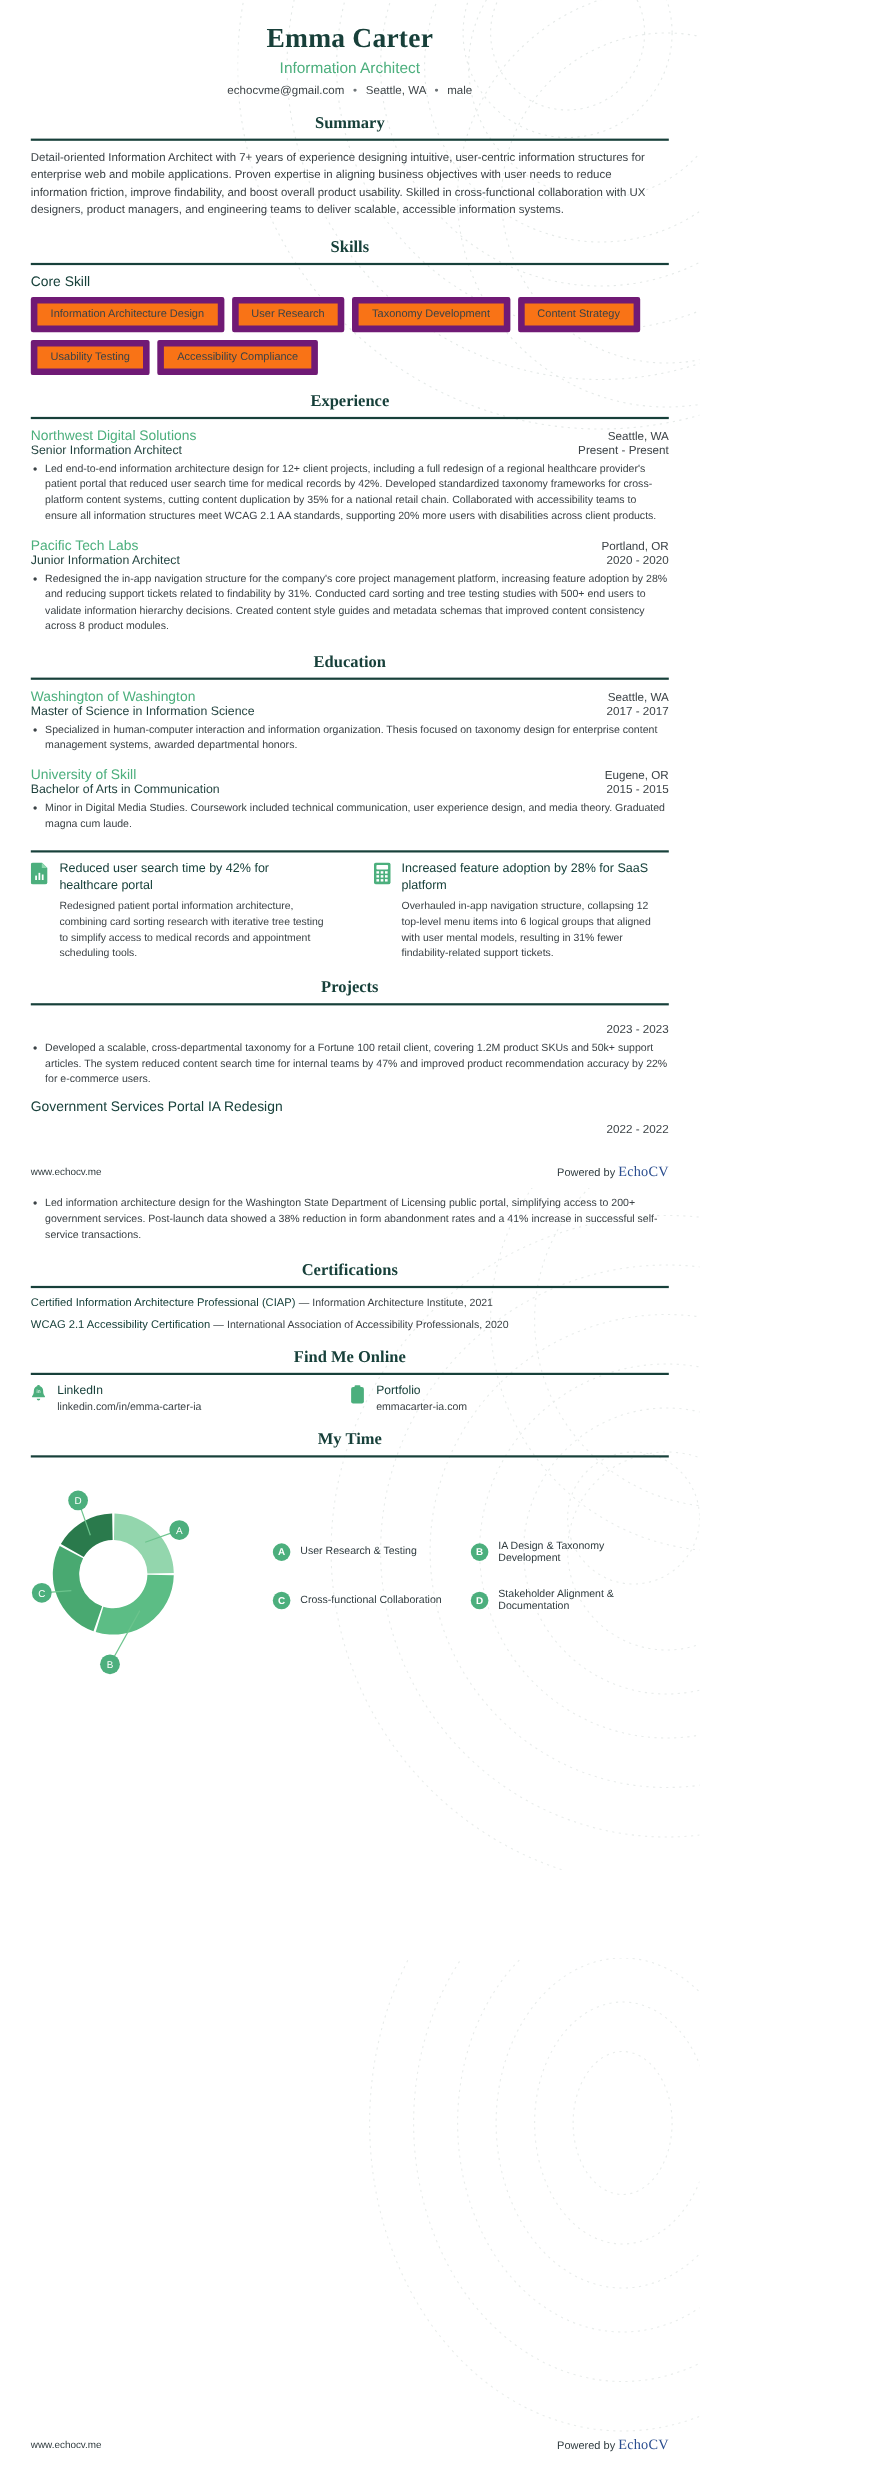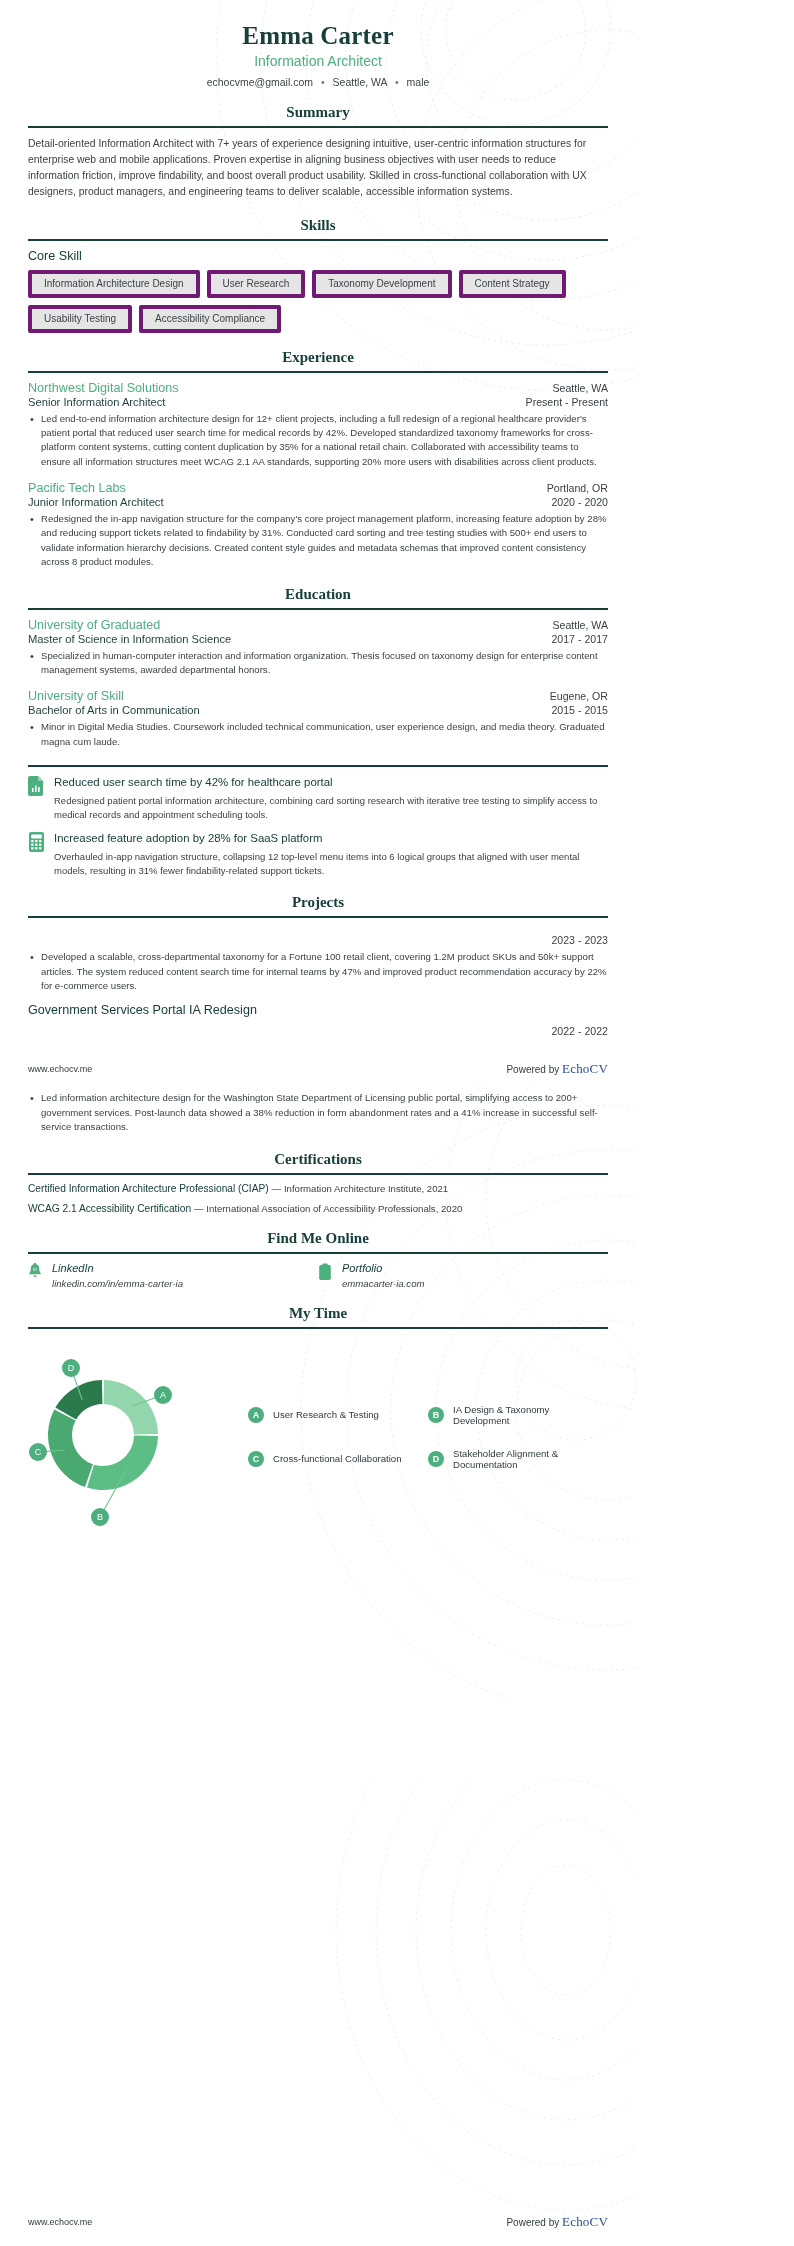--- a/index.html
+++ b/index.html
@@ -48,26 +48,26 @@
   }
   .sec-rule { border-top:2.2px solid #17403a; width:100%; }
   .sec-body { padding-top:8px; }
 
   p.summary { font-size:10.4px; line-height:1.55; color:#3b4246; text-align:left; }
 
   
   .skill-group-title { font-size:12.6px; color:#17403a; margin-bottom:7px; }
   .chips { display:flex; flex-wrap:wrap; gap:7px; }
   .chip {
-    border:4px solid #701a75;
+    border:6px solid #701a75;
     border-radius:2px;
     padding:4.5px 12px;
     font-size:10px;
     color:#3b4246;
-    background:#e5e5e5;
+    background:#f97316;
     white-space:nowrap;
   }
 
   
   .entry { margin-bottom:12px; }
   .entry:last-child { margin-bottom:0; }
   .row { display:flex; justify-content:space-between; align-items:baseline; gap:12px; }
   .org { font-size:12.6px; color:#4caf7d; }
   .loc { font-size:10.6px; color:#3b4246; white-space:nowrap; }
   .title-line { font-size:11.2px; color:#1d3f3b; margin-top:1px; }
@@ -81,21 +81,21 @@
     color:#3b4246;
     margin-bottom:2px;
   }
   ul.bullets li:before {
     content:"•";
     position:absolute; left:2px; top:-1px;
     font-size:11px; color:#3b4246;
   }
 
   
-  .ach-grid { display:flex; gap:8px;flex-direction:column; }
+  .ach-grid { display:flex; gap:42px; }
   .ach { flex:1; display:flex; gap:9px; }
   .ach-ico {
     width:17px; height:20px; flex:0 0 17px; margin-top:1px;
   }
   .ach-ttl { font-size:11.4px; line-height:1.32; color:#17403a; }
   .ach-txt { font-size:9.5px; line-height:1.5; color:#3b4246; margin-top:4px; }
 
   
   .proj { margin-bottom:10px; }
   .proj-name { font-size:12.6px; color:#17403a; }
@@ -108,21 +108,21 @@
   }
   .pf-left { font-size:9px; color:#2f3b3f; }
   .pf-right { font-size:10px; color:#2f3b3f; }
   .pf-right .brand { font-family:"Liberation Serif", serif; font-size:13px; color:#2a4d8f; letter-spacing:.2px; }
 
   
   .cert { font-size:10.2px; color:#17403a; margin-bottom:9px; }
   .cert .iss { font-size:9.6px; color:#3b4246; }
 
   
-  .links-grid { display:flex; gap:0;font-style:italic; }
+  .links-grid { display:flex; gap:0; }
   .link-item { width:50%; display:flex; gap:10px; align-items:flex-start; }
   .link-ico { width:14px; height:18px; flex:0 0 14px; margin-top:1px; }
   .link-label { font-size:11px; color:#17403a; }
   .link-url { font-size:9.6px; color:#3b4246; margin-top:4px; }
 
   
   .mytime-wrap { display:flex; align-items:center; gap:10px; padding-top:10px; }
   .donut-box { width:200px; height:180px; flex:0 0 200px; position:relative; }
   .legend { flex:1; display:flex; flex-wrap:wrap; row-gap:22px; padding-left:10px; }
   .leg-item { width:50%; display:flex; align-items:center; gap:9px; }
@@ -257,21 +257,21 @@
       </div>
     </div>
 
     <div class="sec">
       <div class="sec-title">Education</div>
       <div class="sec-rule"></div>
       <div class="sec-body">
 
         <div class="entry">
           <div class="row">
-            <span class="org">University of Graduated</span>
+            <span class="org">Washington of Washington</span>
             <span class="loc">Seattle, WA</span>
           </div>
           <div class="row">
             <span class="title-line">Master of Science in Information Science</span>
             <span class="dates">2017 - 2017</span>
           </div>
           <ul class="bullets">
             <li>Specialized in human-computer interaction and information organization. Thesis focused on taxonomy design for enterprise content management systems, awarded departmental honors.</li>
           </ul>
         </div>

